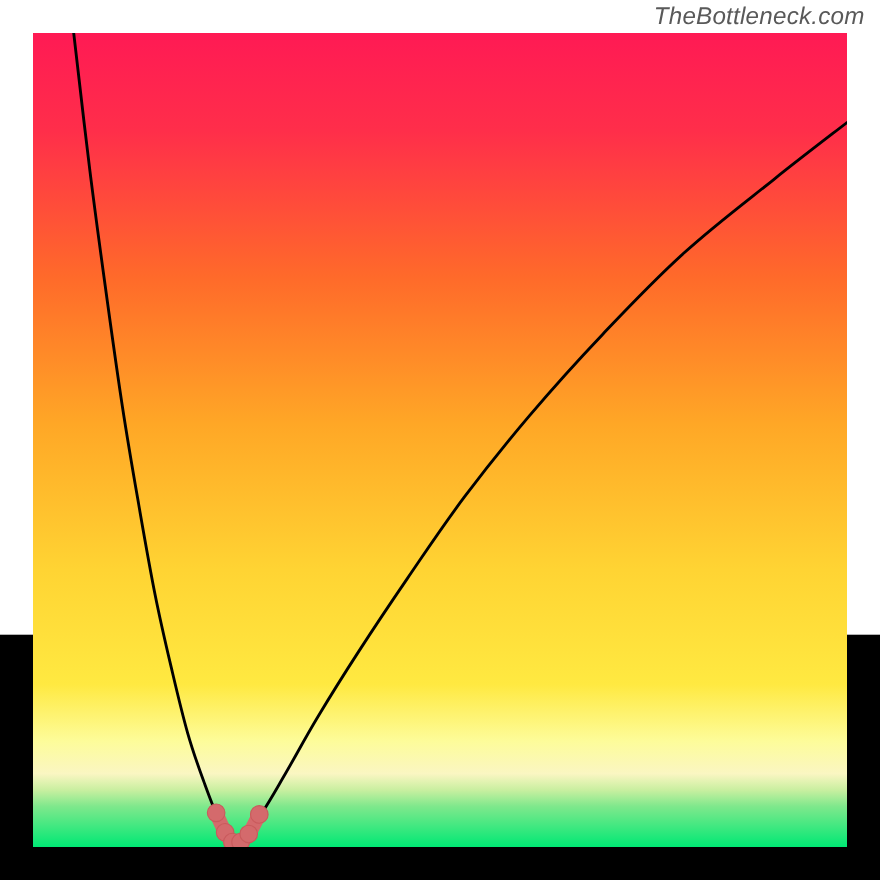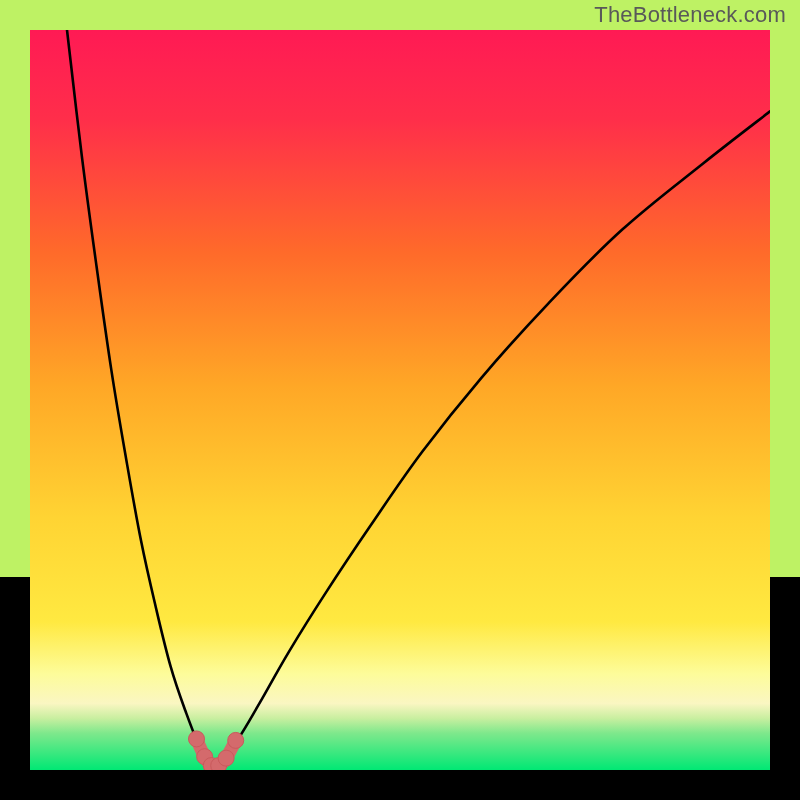--- a/index.html
+++ b/index.html
@@ -9,21 +9,22 @@
     height: 800px;
     background: #000000;
     overflow: hidden;
     font-family: Arial, Helvetica, sans-serif;
   }
   .frame {
     position: absolute;
     left: 0; top: 0;
     width: 800px;
     height: 577px;
-    background: #bef264;
+    background: #ffffff;
+    font-style: italic;
   }
   .watermark {
     position: absolute;
     top: 2px;
     right: 14px;
     color: #595959;
     font-size: 22px;
     letter-spacing: 0.2px;
     font-weight: 400;
     font-family: Arial, Helvetica, sans-serif;

